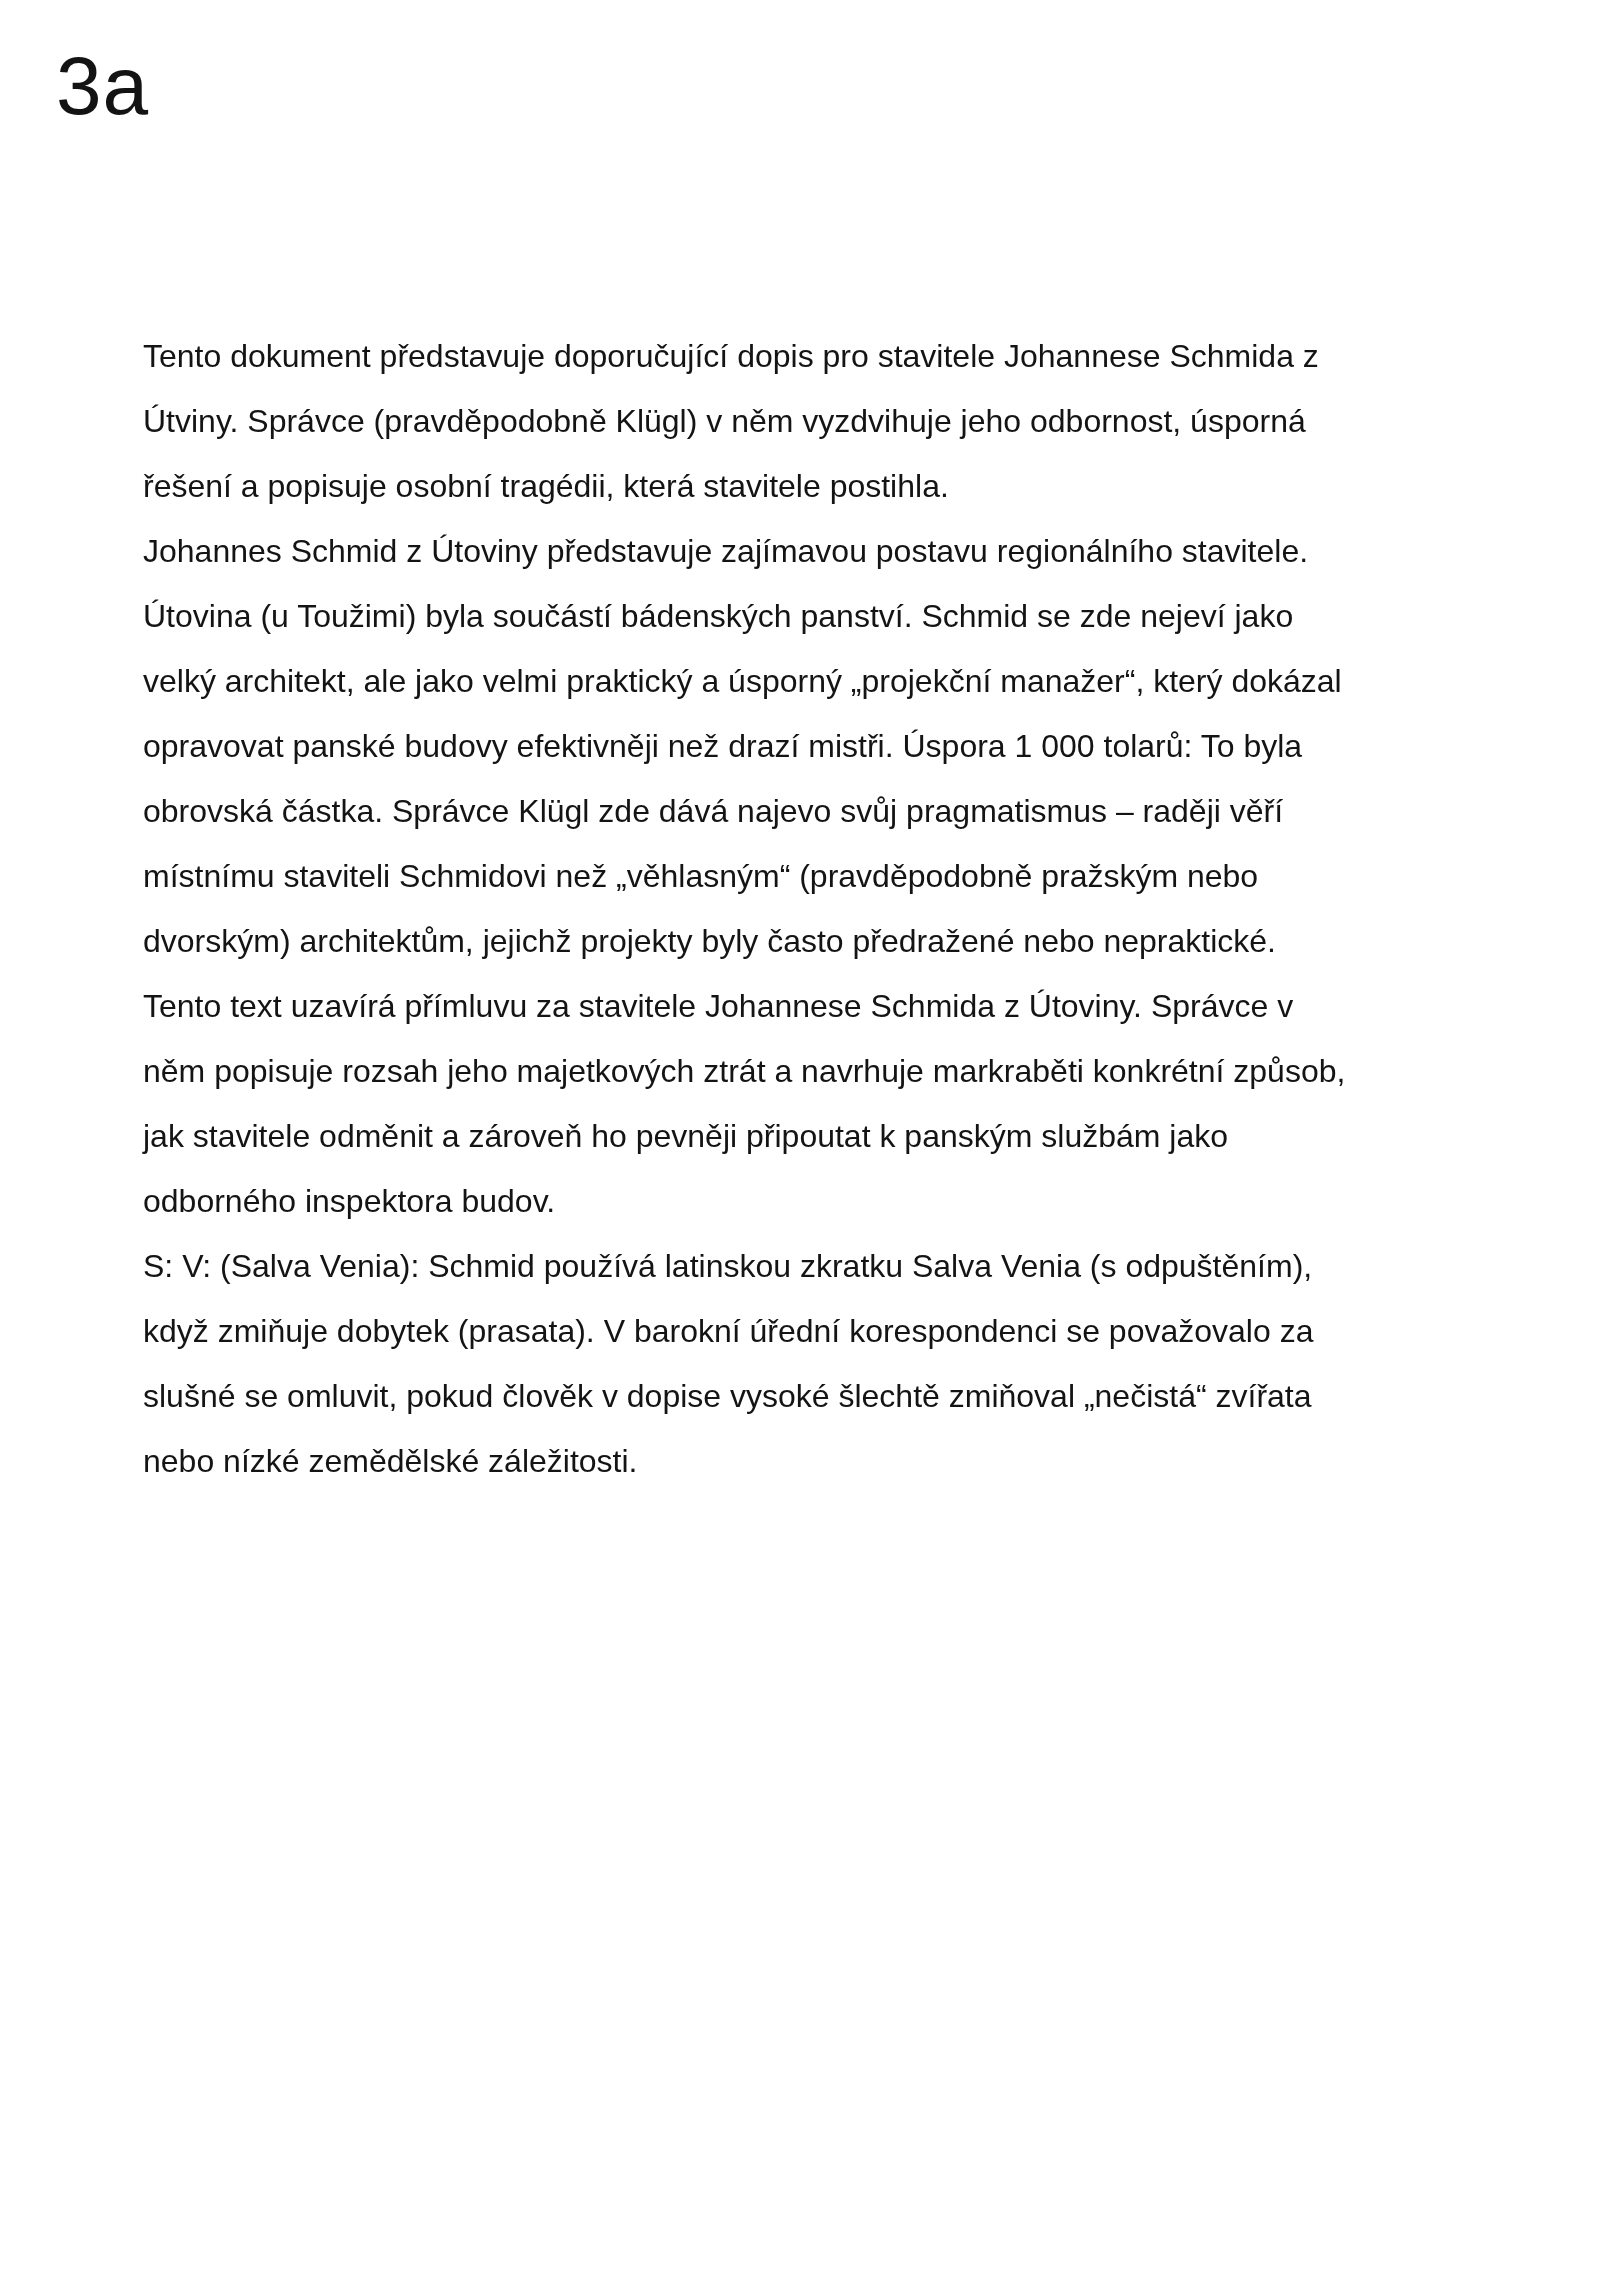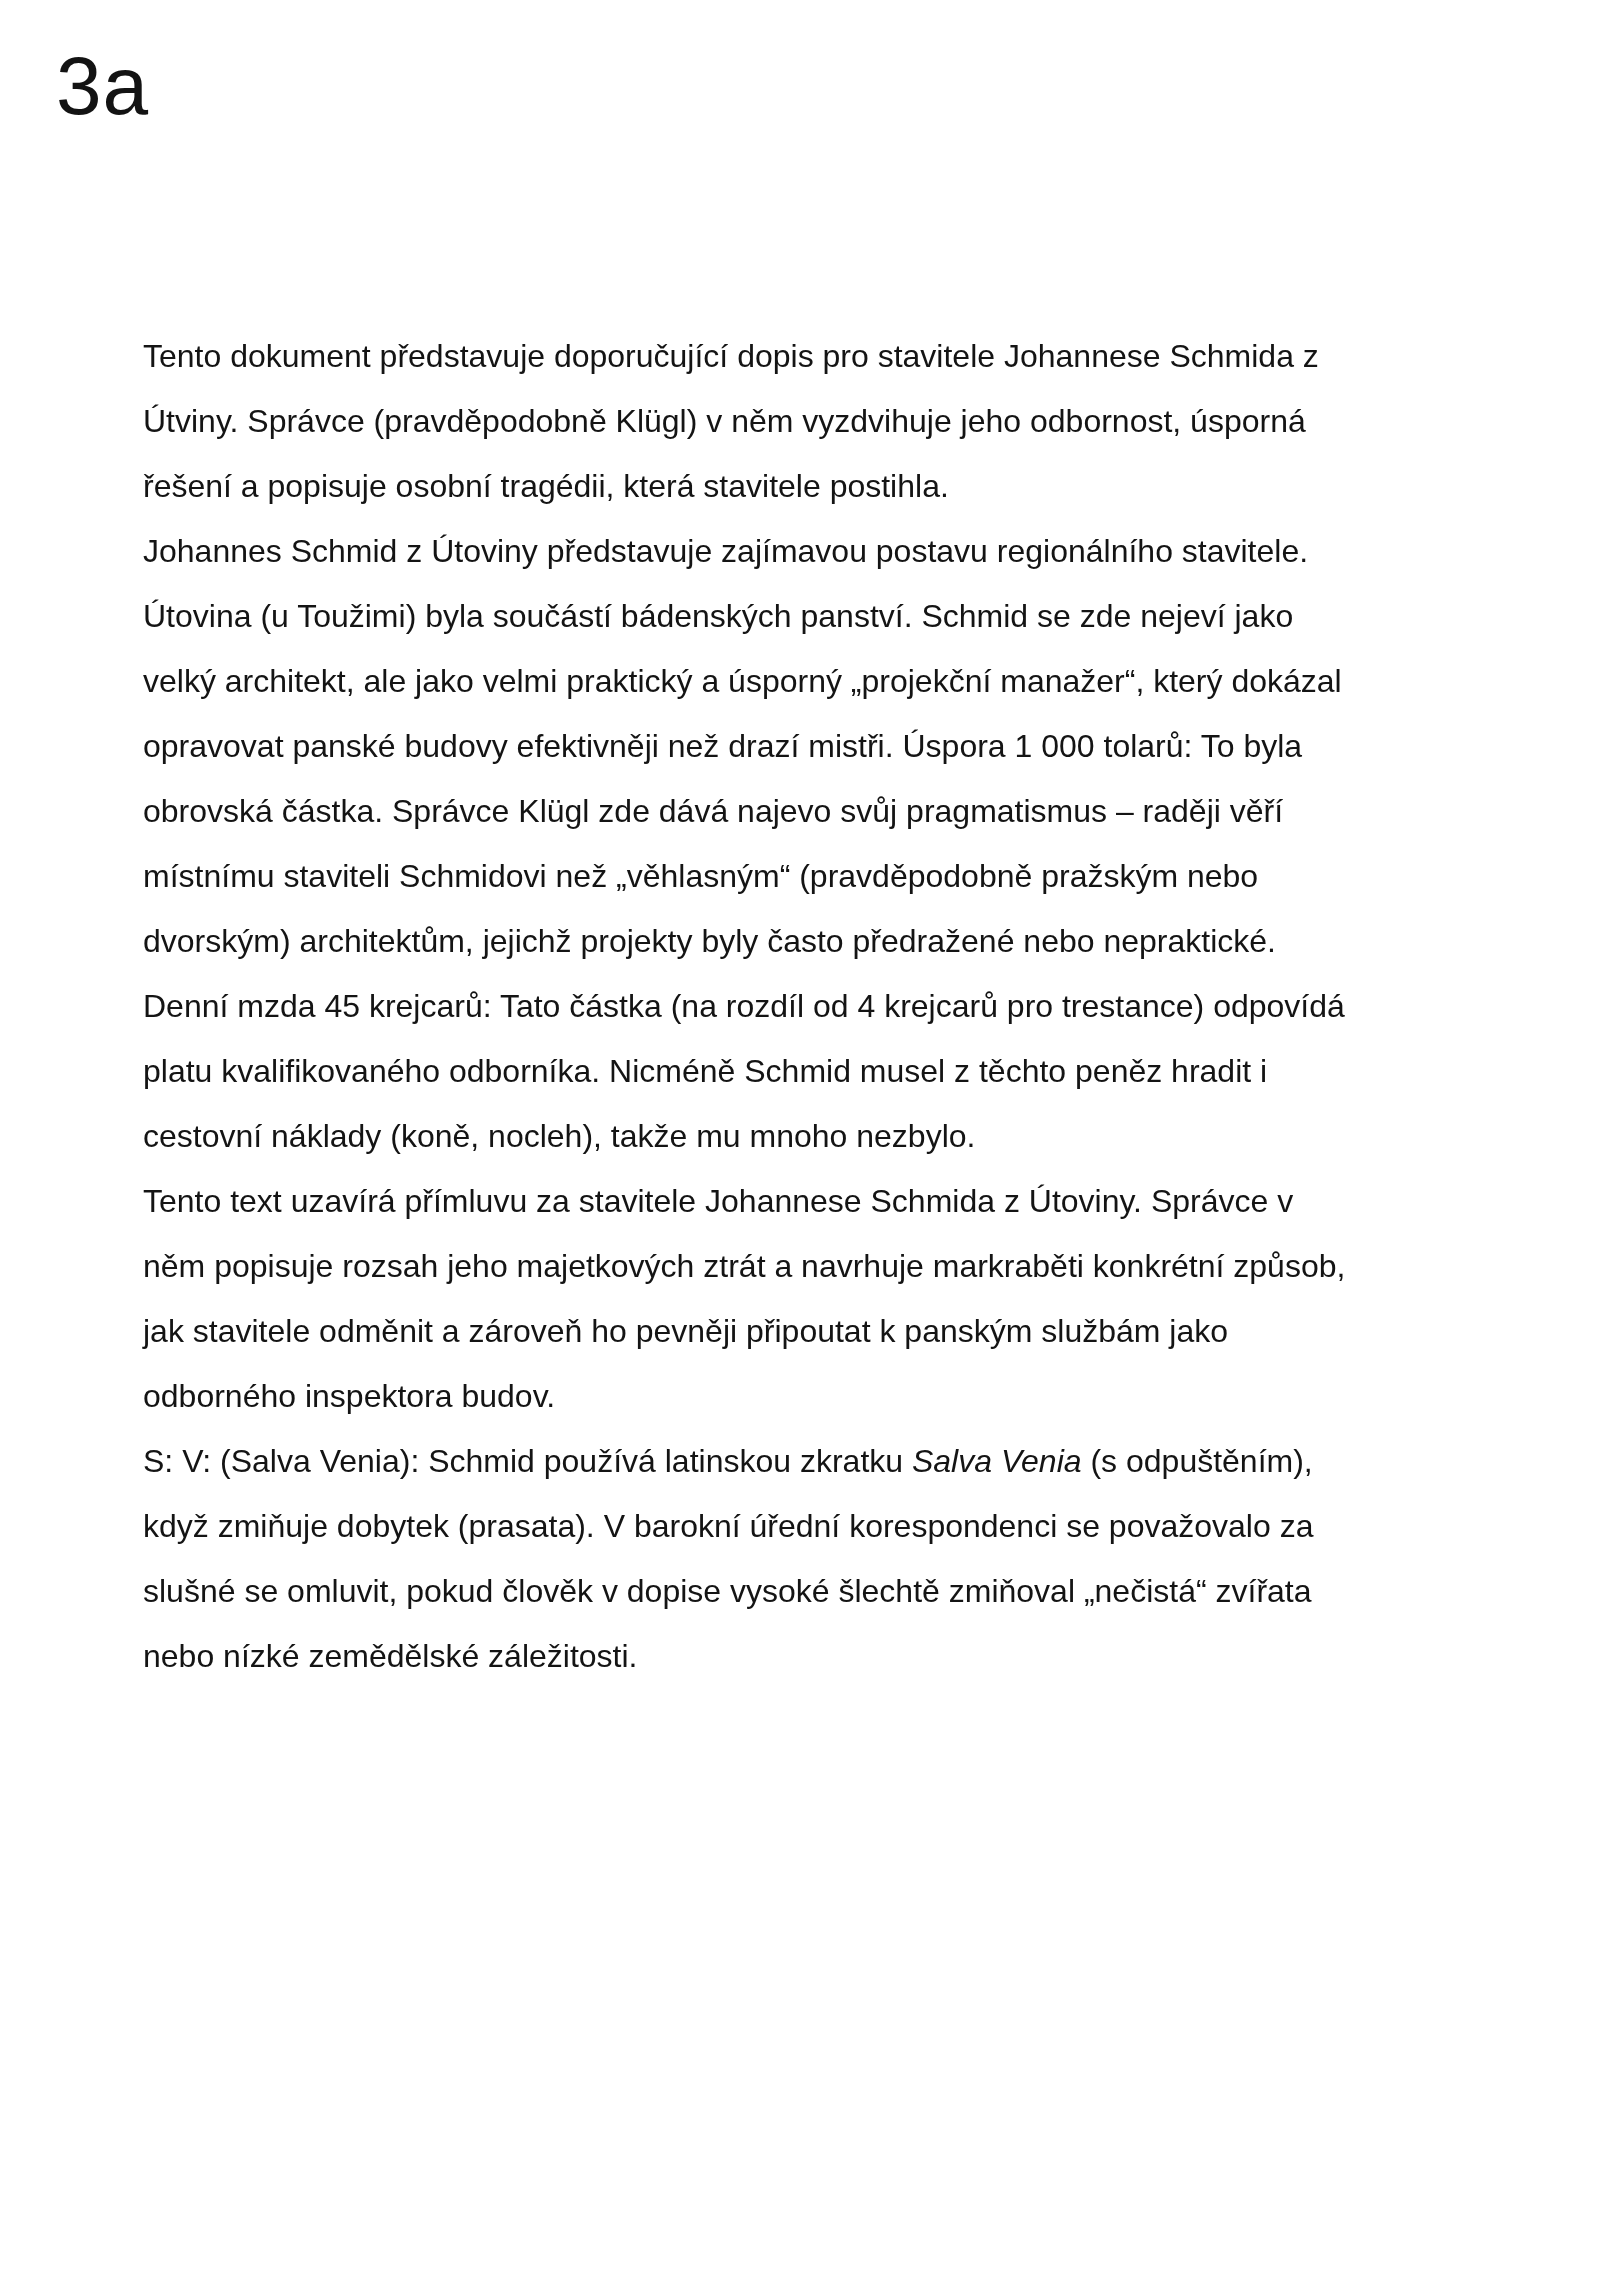--- a/index.html
+++ b/index.html
@@ -39,29 +39,27 @@
     font-size: 32px;
     line-height: 65px;
     color: #141414;
   }
   .para {
     margin: 0;
     padding: 0;
     text-align: left;
   }
   .italic {
-    font-style: italic;
   }
 </style>
 </head>
 <body>
 
 <div class="page">
   <div class="page-label">3a</div>
   <div class="text-block">
       <p class="para"><span>Tento dokument představuje doporučující dopis pro stavitele Johannese Schmida z Útviny. Správce (pravděpodobně Klügl) v něm vyzdvihuje jeho odbornost, úsporná řešení a popisuje osobní tragédii, která stavitele postihla.</span></p>
       <p class="para"><span>Johannes Schmid z Útoviny představuje zajímavou postavu regionálního stavitele. Útovina (u Toužimi) byla součástí bádenských panství. Schmid se zde nejeví jako velký architekt, ale jako velmi praktický a úsporný „projekční manažer“, který dokázal opravovat panské budovy efektivněji než drazí mistři. Úspora 1 000 tolarů: To byla obrovská částka. Správce Klügl zde dává najevo svůj pragmatismus – raději věří místnímu staviteli Schmidovi než „věhlasným“ (pravděpodobně pražským nebo dvorským) architektům, jejichž projekty byly často předražené nebo nepraktické.</span></p>
-      <p class="para"><span>Denní mzda 45 krejcarů: Tato částka (na rozdíl od 4 krejcarů pro trestance) odpovídá platu kvalifikovaného odborníka. Nicméně Schmid musel z těchto peněz hradit i cestovní náklady (koně, nocleh), takže mu mnoho nezbylo.</span></p>
       <p class="para"><span>Tento text uzavírá přímluvu za stavitele Johannese Schmida z Útoviny. Správce v něm popisuje rozsah jeho majetkových ztrát a navrhuje markraběti konkrétní způsob, jak stavitele odměnit a zároveň ho pevněji připoutat k panským službám jako odborného inspektora budov.</span></p>
       <p class="para"><span>S: V: (Salva Venia): Schmid používá latinskou zkratku </span><span class="italic">Salva Venia</span><span> (s odpuštěním), když zmiňuje dobytek (prasata). V barokní úřední korespondenci se považovalo za slušné se omluvit, pokud člověk v dopise vysoké šlechtě zmiňoval „nečistá“ zvířata nebo nízké zemědělské záležitosti.</span></p>
     </div>
 </div>
 
 
 </body></html>

